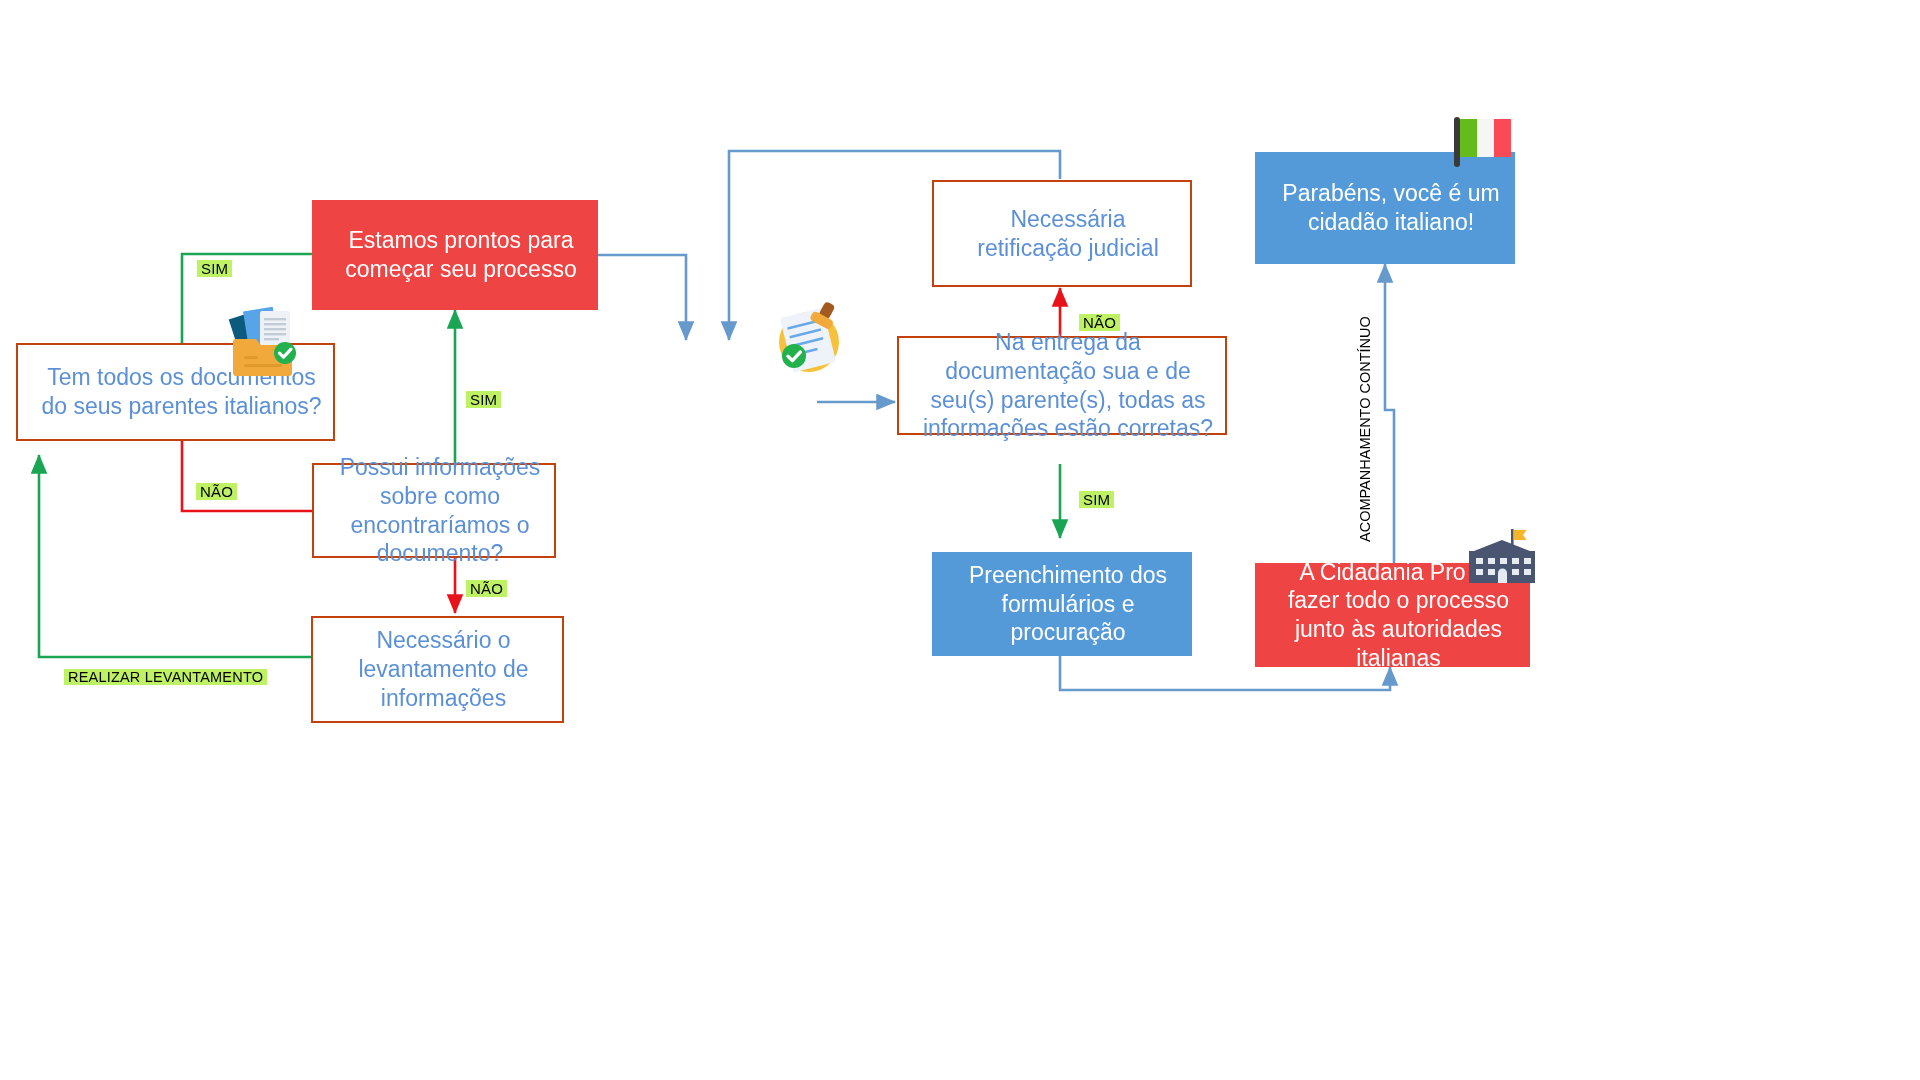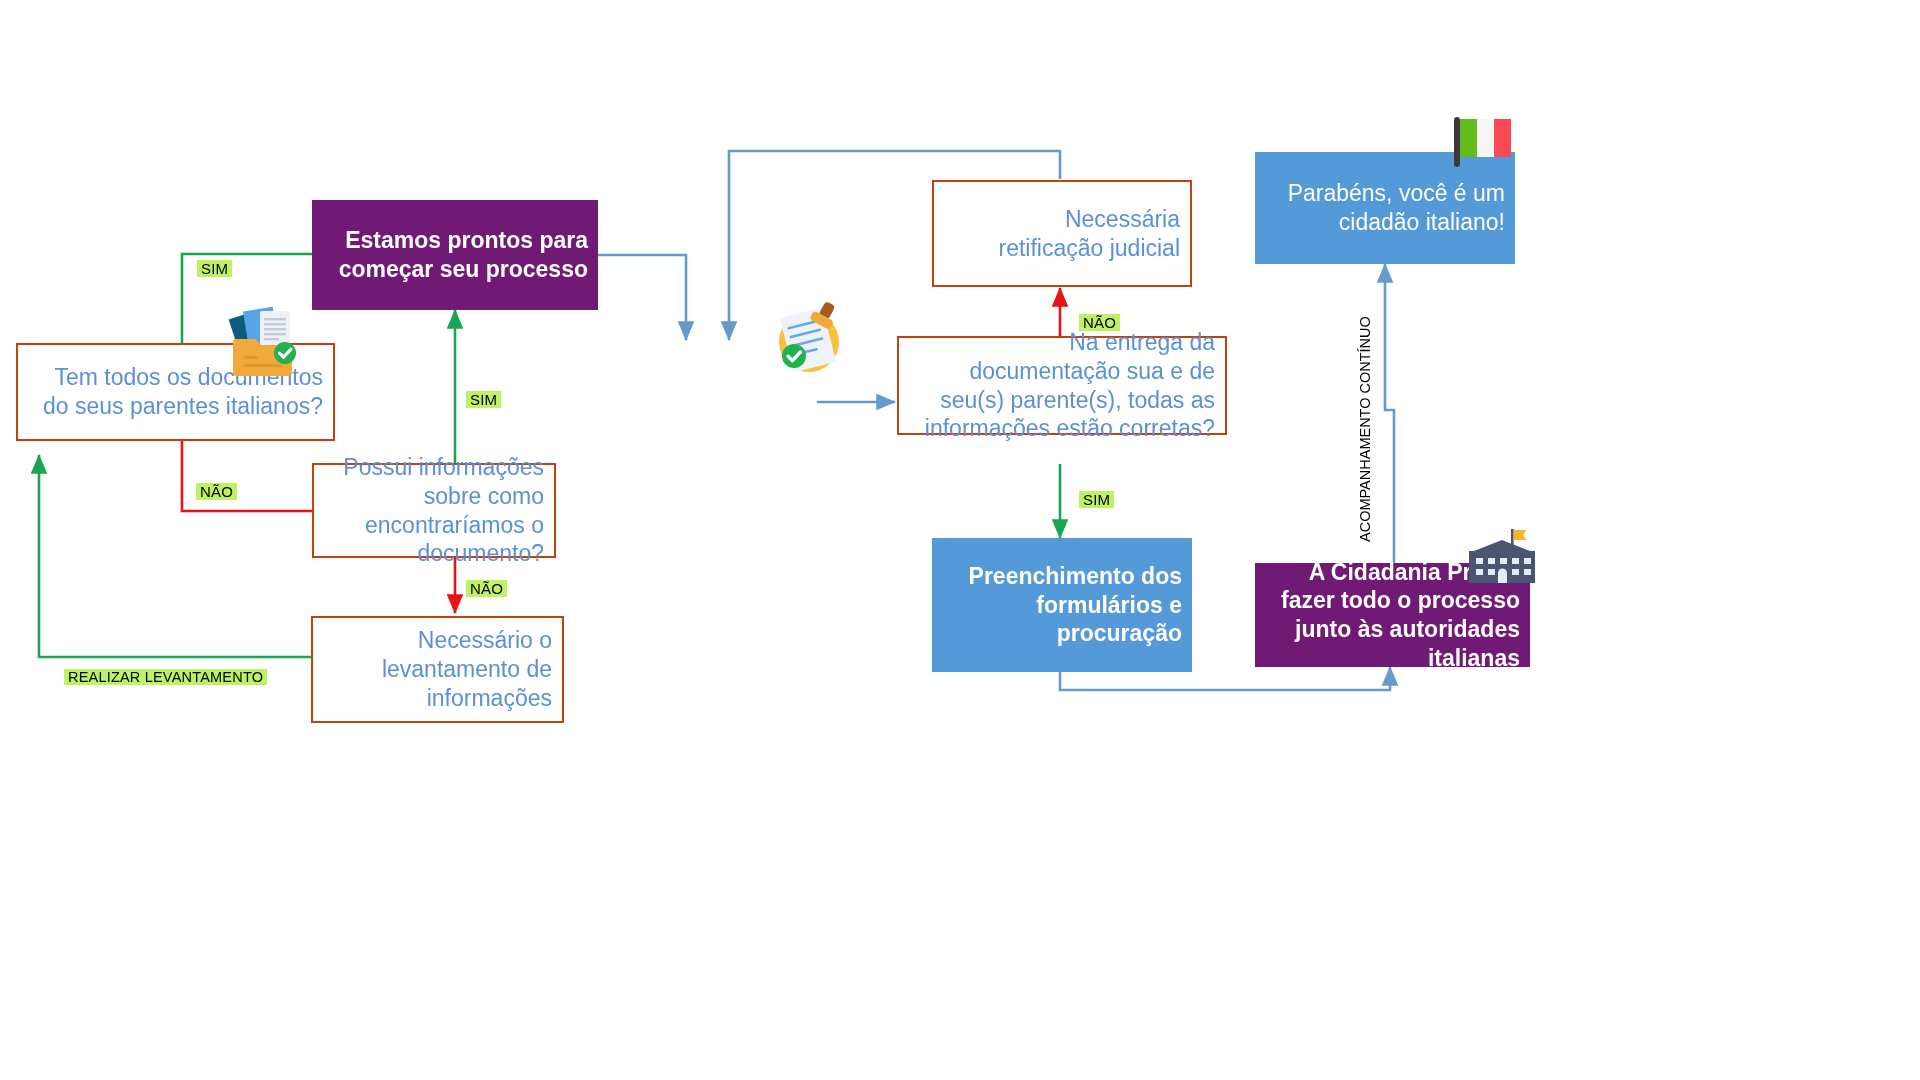--- a/index.html
+++ b/index.html
@@ -1,29 +1,29 @@
 <!DOCTYPE html>
 <html><head>
 <meta charset="utf-8">
 <style>
   html,body{margin:0;padding:0;background:#ffffff;}
   body{width:1920px;height:1080px;overflow:hidden;font-family:"Liberation Sans",sans-serif;}
   #canvas{position:relative;width:1920px;height:1080px;background:#fff;}
 
   .node{position:absolute;box-sizing:border-box;display:flex;align-items:center;
-        justify-content:center;text-align:right;line-height:1.25;padding-left:12px;}
+        justify-content:center;text-align:center;line-height:1.25;padding-left:12px;}
   .node .txt{display:block;padding:0 10px;}
 
   
   .n-outline{background:#ffffff;border:2px solid #c2410c;color:#5b90d6;
              font-size:23px;font-weight:400;}
   
   .n-blue{background:#559ad8;color:#ffffff;font-size:23px;font-weight:500;}
   
-  .n-green{background:#701a75;color:#ffffff;font-size:23px;font-weight:700;}
+  .n-green{background:#ef4444;color:#ffffff;font-size:23px;font-weight:400;}
 
   .edge{position:absolute;}
   .edge-label{position:absolute;color:#000;font-size:15px;letter-spacing:.2px;
               white-space:nowrap;background:#bef264;padding:0 4px;}
   .edge-label.small{font-size:14.5px;margin-top:28px;}
   .vlabel{position:absolute;color:#000;font-size:14.5px;white-space:nowrap;
           transform-origin:0 0;background:#fff;padding:0 3px;}
 
   .ico{position:absolute;}
   svg{display:block;overflow:visible;}
@@ -89,21 +89,21 @@
 
 
   <div class="node n-outline" style="left:932px;top:180px;width:260px;height:107px;">
     <span class="txt">Necessária retificação judicial</span>
   </div>
 
   <div class="node n-outline" style="left:897px;top:336px;width:330px;height:99px;">
     <span class="txt">Na entrega da documentação sua e de seu(s) parente(s), todas as informações estão corretas?</span>
   </div>
 
-  <div class="node n-blue" style="left:932px;top:538px;width:260px;height:134px;font-weight:bold;">
+  <div class="node n-blue" style="left:932px;top:552px;width:260px;height:104px;">
     <span class="txt">Preenchimento dos formulários e procuração</span>
   </div>
 
   <div class="node n-blue" style="left:1255px;top:152px;width:260px;height:112px;">
     <span class="txt">Parabéns, você é um cidadão italiano!</span>
   </div>
 
   <div class="node n-green" style="left:1255px;top:563px;width:275px;height:104px;">
     <span class="txt">A Cidadania Pro irá fazer todo o processo junto às autoridades italianas</span>
   </div>

